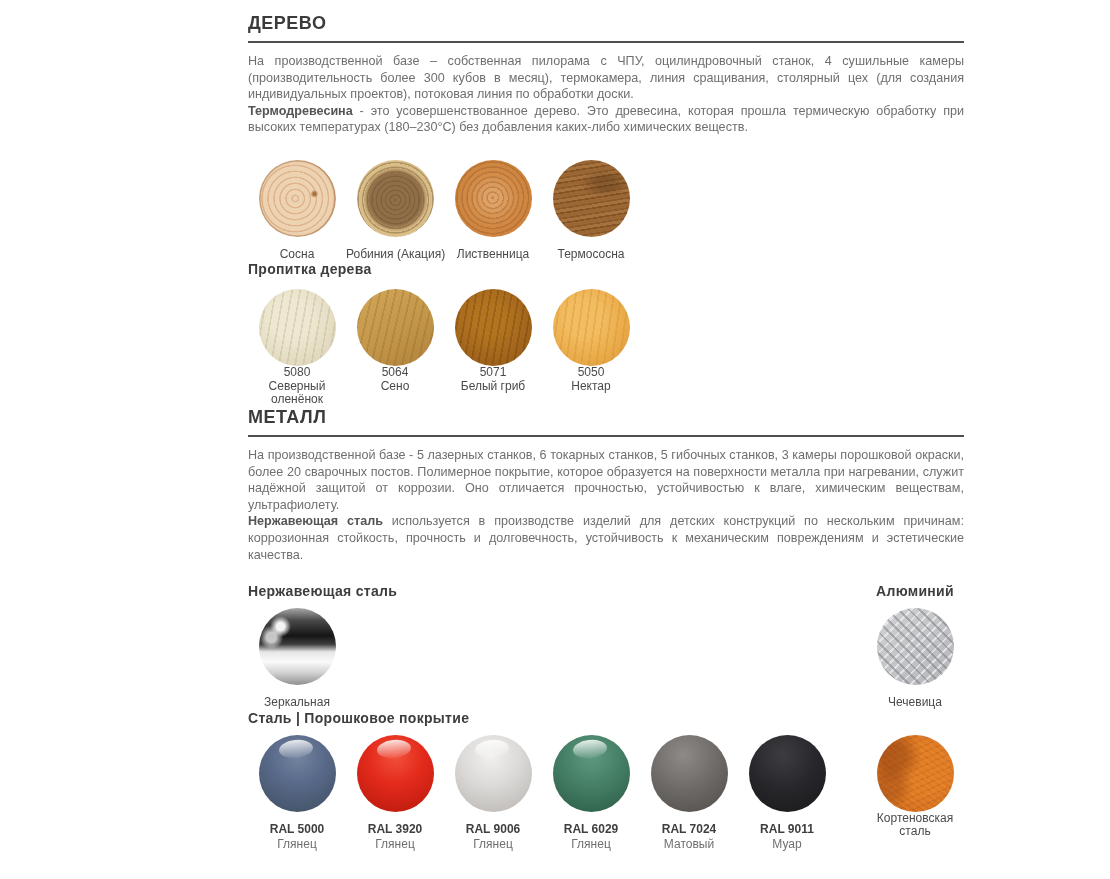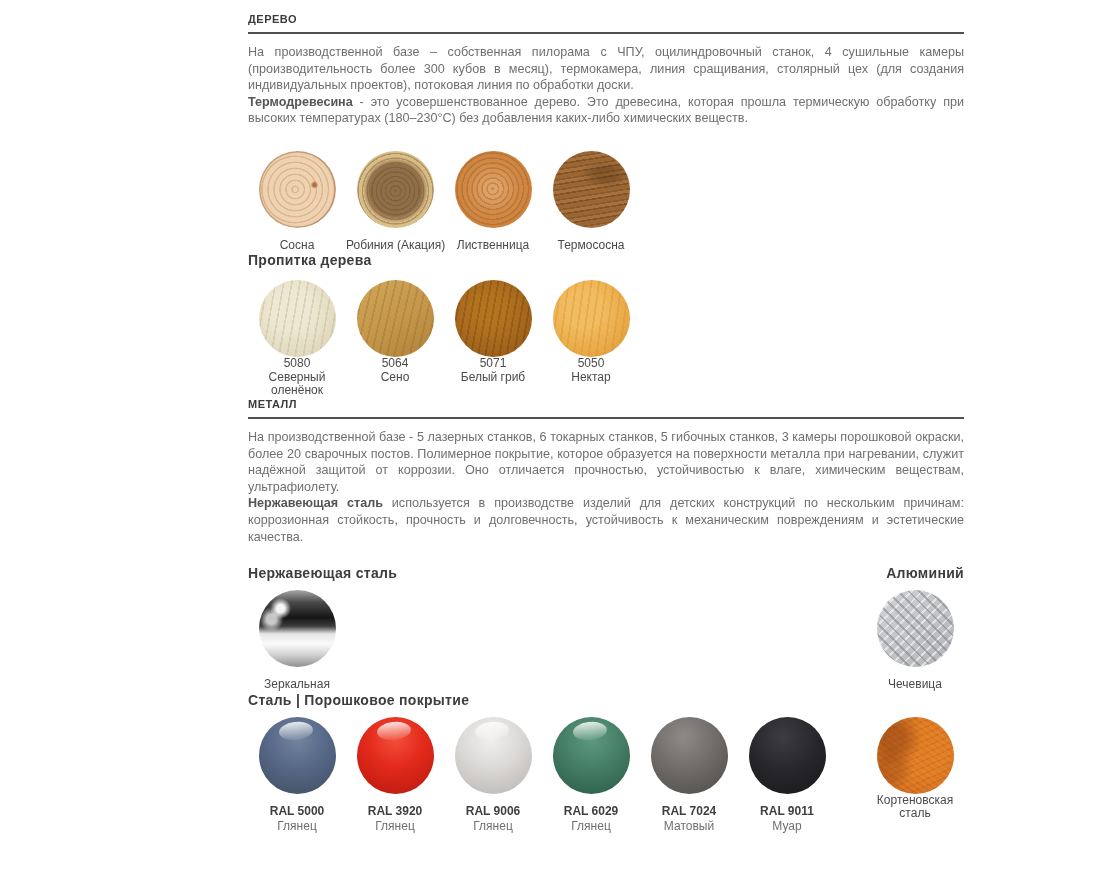--- a/index.html
+++ b/index.html
@@ -1,20 +1,20 @@
 <!DOCTYPE html>
 <html><head>
 <meta charset="utf-8">
 <style>
   html,body{margin:0;padding:0;background:#fff;}
   body{width:1110px;height:879px;overflow:hidden;font-family:"Liberation Sans",sans-serif;}
   .page{position:relative;width:1110px;height:879px;background:#ffffff;}
   .content{position:relative;margin-left:248px;width:716px;padding-top:13px;}
 
-  h1.section{font-size:11px;font-weight:700;color:#3b3b3b;margin:0 0 7px;letter-spacing:.5px;}
+  h1.section{font-size:18px;font-weight:700;color:#3b3b3b;margin:0 0 7px;letter-spacing:.5px;}
   .rule{border:none;border-top:2px solid #4f4f4f;margin:0 0 10px;}
 
   p.body{margin:0;font-size:12.6px;line-height:16.6px;color:#6f6f6f;text-align:justify;text-align-last:left;}
   .lead{color:#555555;font-weight:700;}
 
   h2.sub{font-size:14px;font-weight:600;color:#3d3d3d;margin:0;letter-spacing:.3px;}
 
   .swatch-row{display:flex;align-items:flex-start;}
   .swatch-item{width:98px;margin:0;text-align:center;flex:0 0 auto;}
   .swatch-item.push-right{margin-left:auto;}
@@ -113,21 +113,21 @@
       radial-gradient(circle at 60% 45%, #e07c24 0 40%, #d06c1e 72%, #ba5d1a 100%);
   }
 
   
   .mt-wood-row{margin-top:24px;}
   .mt-imp-head{margin-top:19px;}
   .mt-imp-row{margin-top:12px;}
   .mt-metal-head{margin-top:24px;}
   .mt-metal-para{margin-top:0;}
   .stainless-head-row{display:flex;justify-content:space-between;align-items:baseline;margin-top:20px;}
-  .stainless-head-row .right{width:98px;text-align:right;}
+  .stainless-head-row .right{width:98px;text-align:center;}
   .mt-steel-row{margin-top:9px;}
   .mt-powder-head{margin-top:23px;}
   .mt-powder-row{margin-top:9px;}
 </style>
 </head>
 <body>
 
 <div class="page">
   <div class="content">
 

